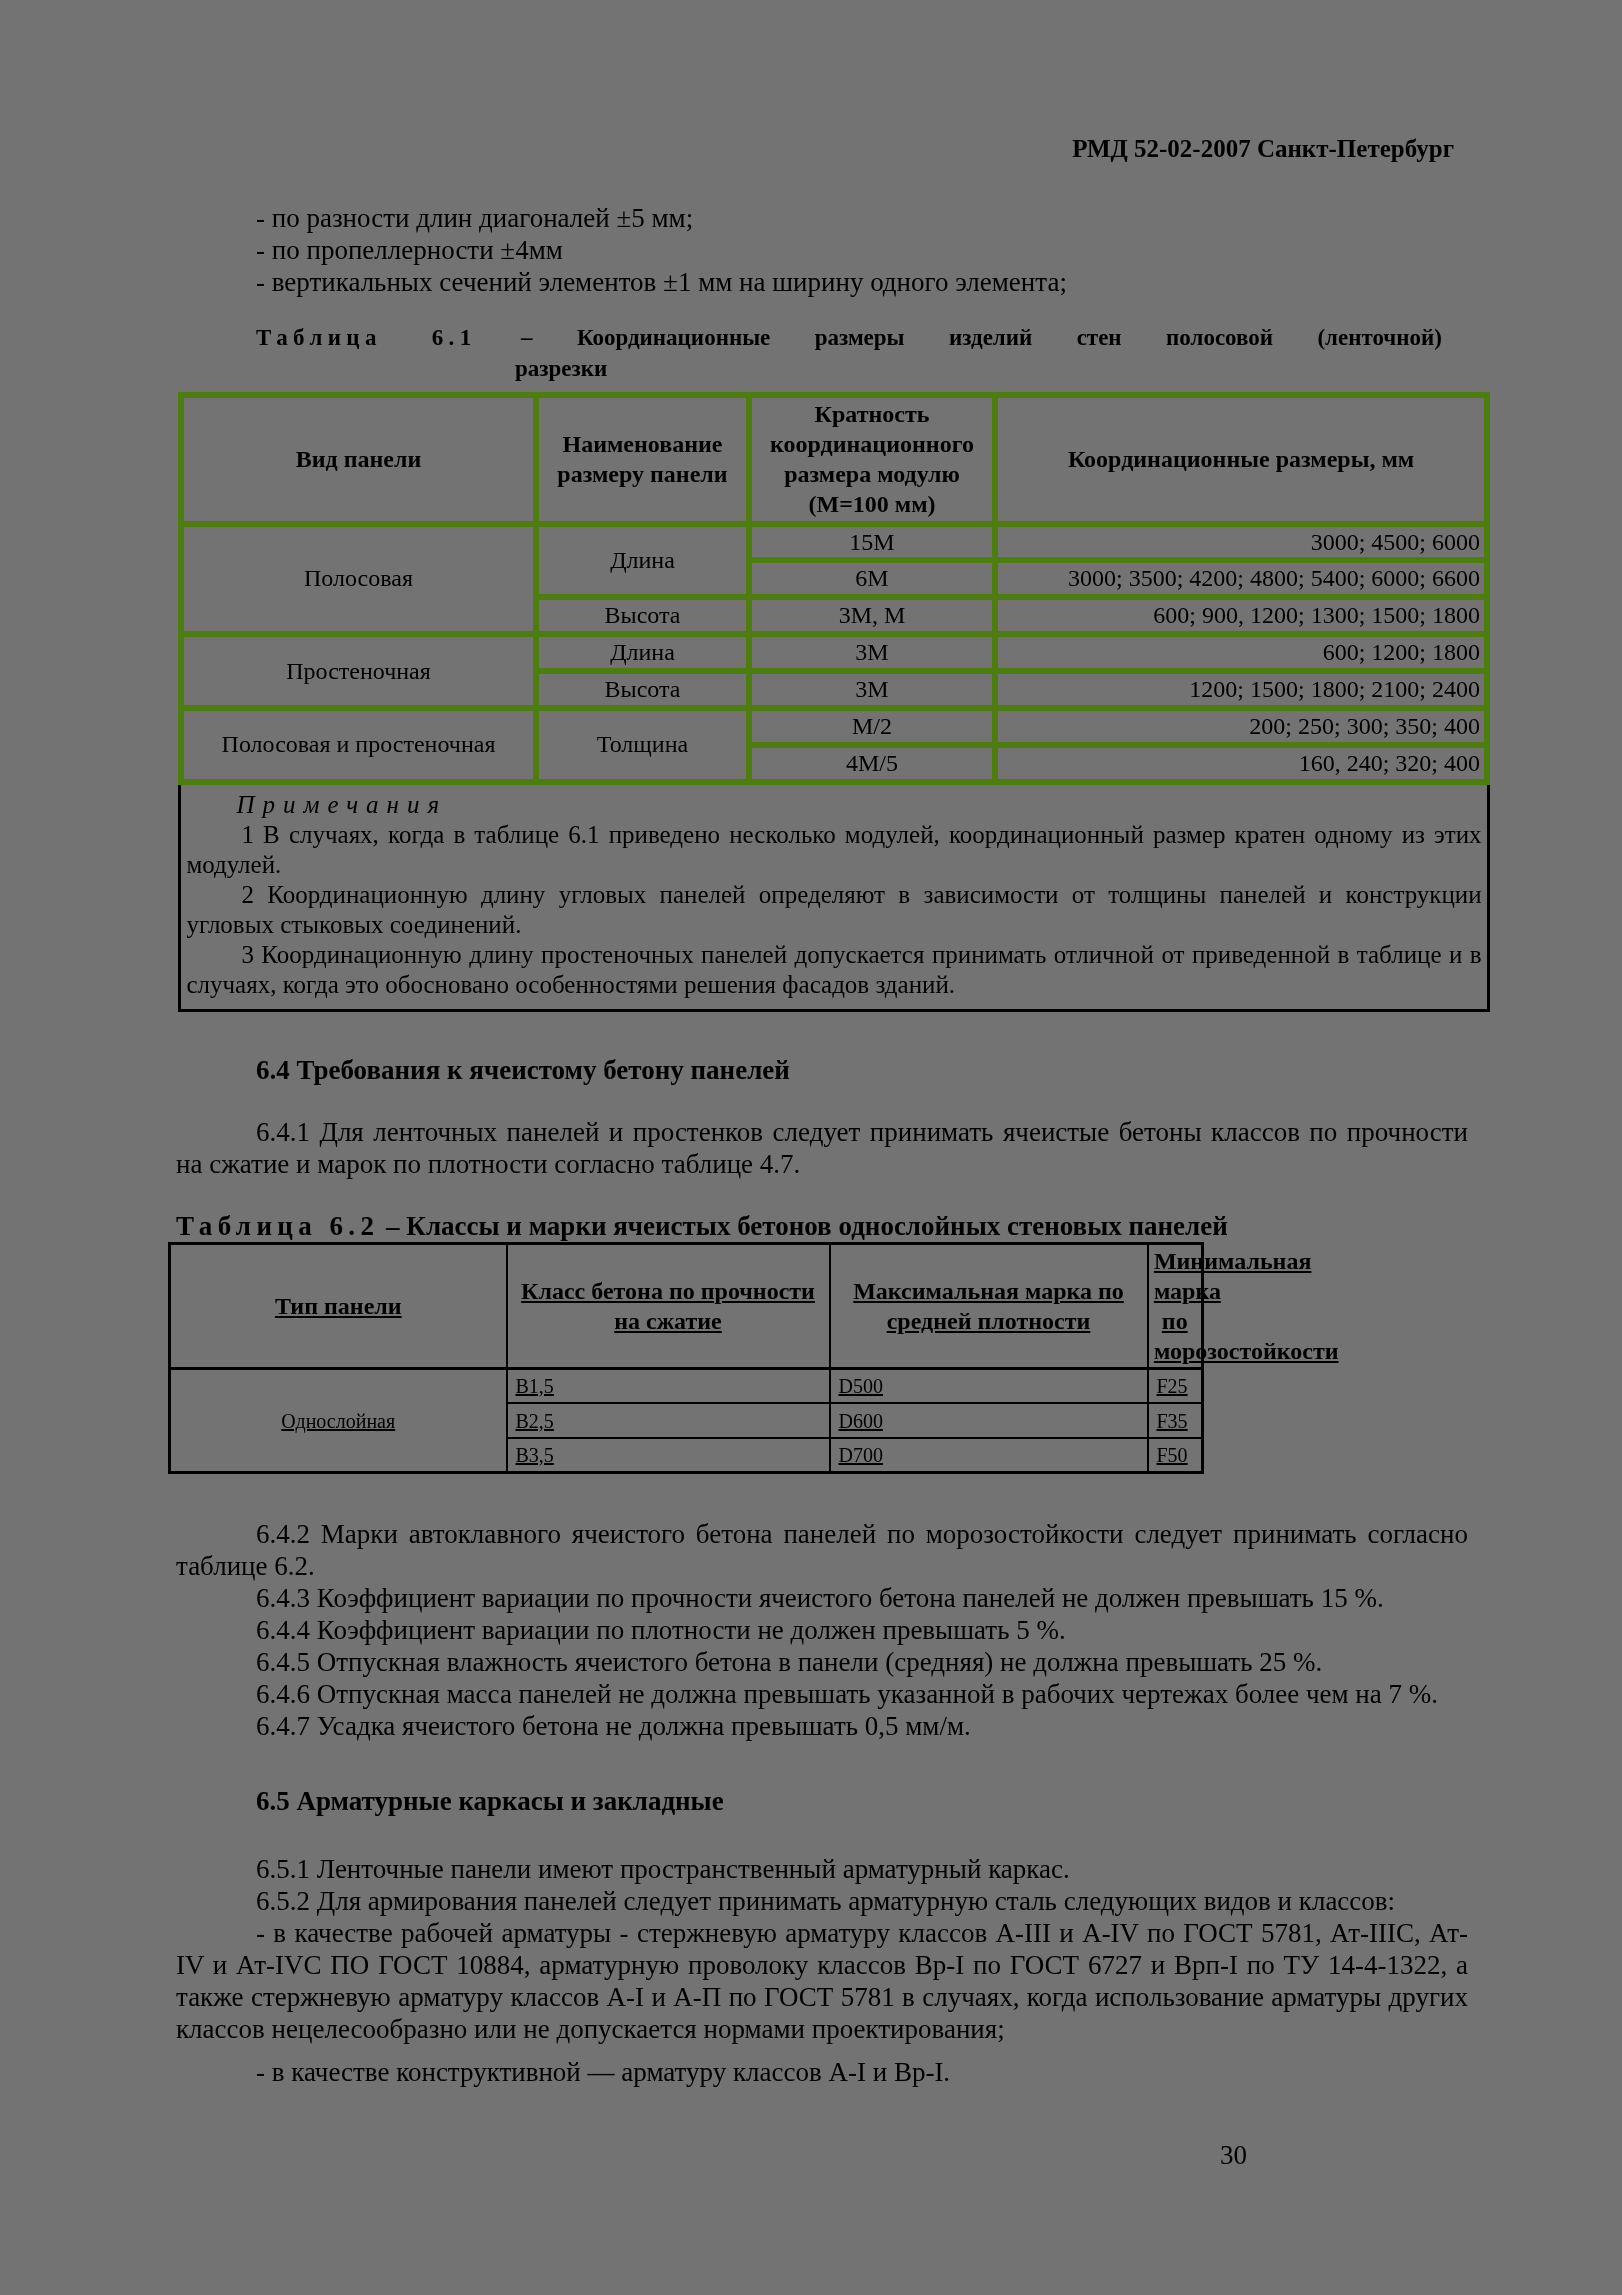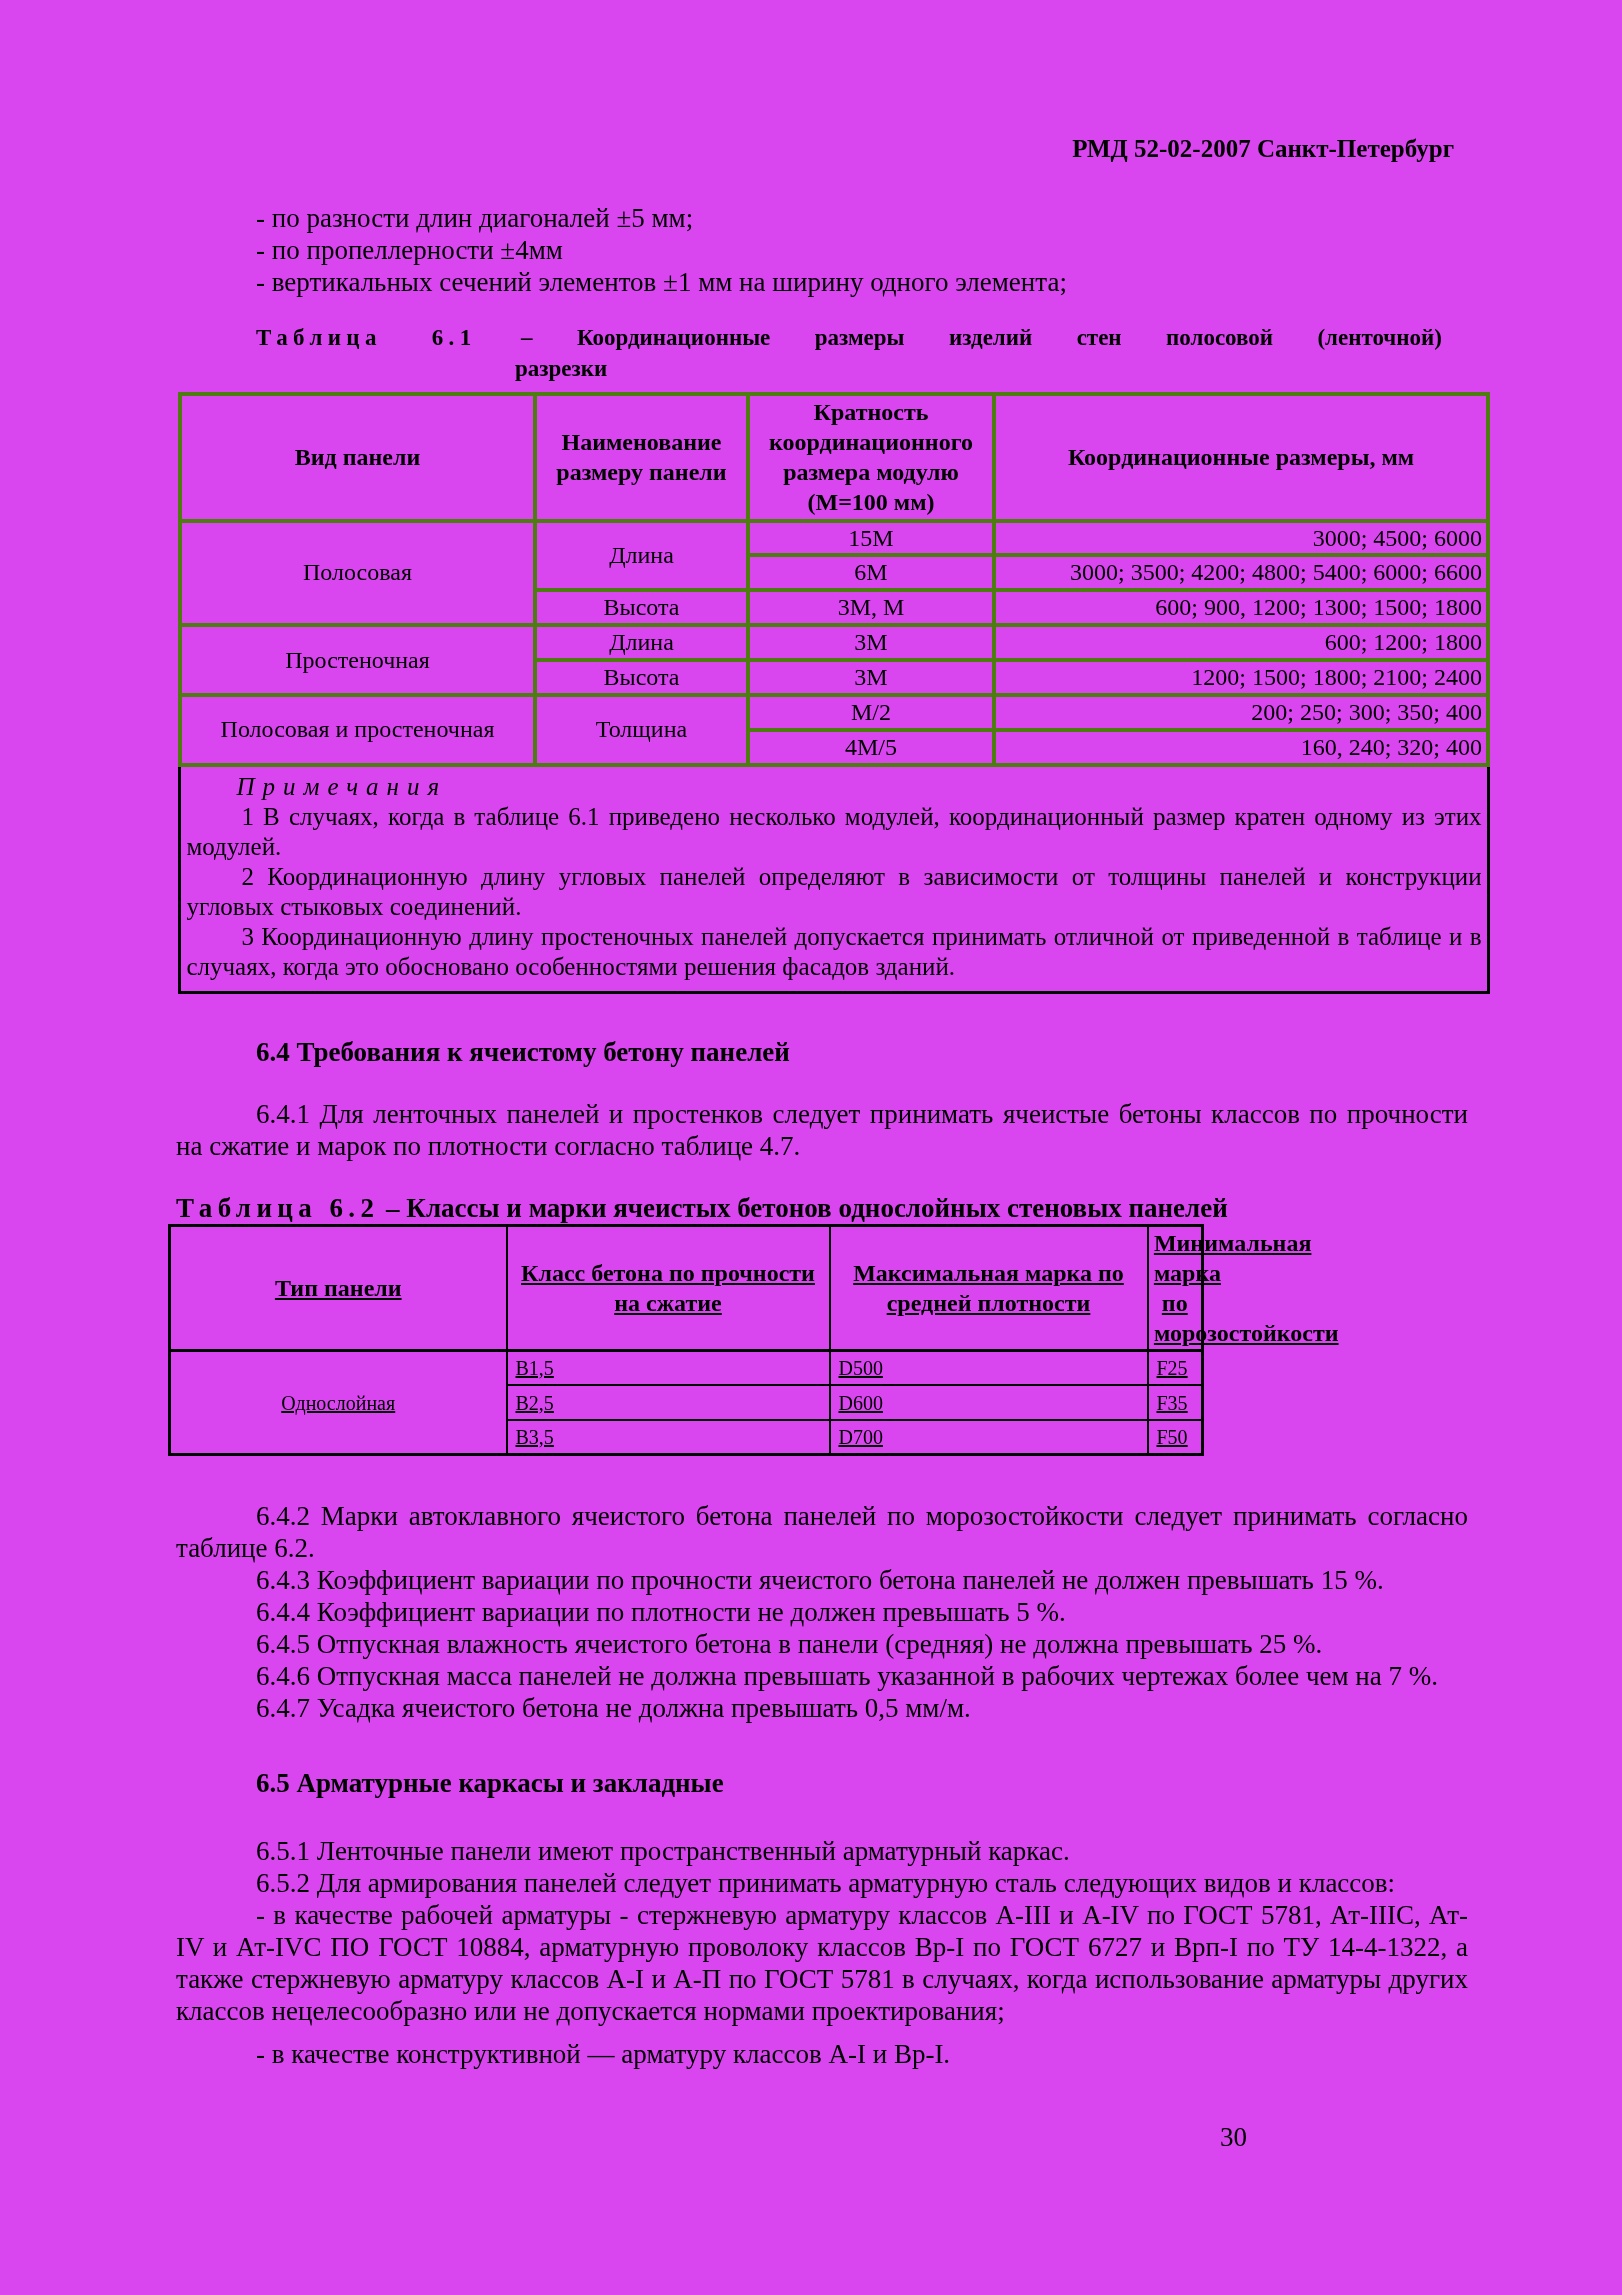--- a/index.html
+++ b/index.html
@@ -1,19 +1,19 @@
 <!DOCTYPE html>
 <html style="font-size:10.7px"><head>
 <meta charset="utf-8">
 <style>
   html,body{margin:0;padding:0;background:#e8e8e8;}
   .page{
     position:relative;
     width:1622px;height:2295px;
-    background:#d946ef;
+    background:#737373;
     font-family:"Liberation Serif","DejaVu Serif",serif;
     color:#000;
     overflow:hidden;
   }
   .content{margin-left:176px;width:1292px;}
   .hdr{
     margin-top:135px;
     padding-right:168px;
     text-align:right;
     font-weight:bold;
@@ -21,21 +21,21 @@
     line-height:27px;
   }
   .tolerances{margin-top:40px;font-size:27px;line-height:32px;}
   .tolerances div{text-indent:80px;}
   .cap61{margin-top:24px;width:1266px;font-weight:bold;font-size:23px;line-height:31px;}
   .cap61 .l1{text-align:justify;text-align-last:justify;padding-left:80px;}
   .cap61 .l2{padding-left:339px;}
   .sp-label{letter-spacing:5.4px;}
   table{border-collapse:collapse;table-layout:fixed;}
   .t61{width:1312px;margin-left:2px;margin-top:8px;border:3.4px solid #000;}
-  .t61 th,.t61 td{border:4px solid #4d7c0f;}
+  .t61 th,.t61 td{border:6px solid #4d7c0f;}
   .t61 th{
     font-weight:bold;font-size:24px;line-height:30px;
     text-align:center;vertical-align:middle;padding:1.3px 4px;
     border-bottom-width:3.4px;
   }
   .t61 td{
     font-size:24px;line-height:27px;height:29.5px;
     text-align:center;vertical-align:middle;padding:0.7px 4px;
   }
   .t61 td.l{text-align:right;padding-left:6.7px;}

